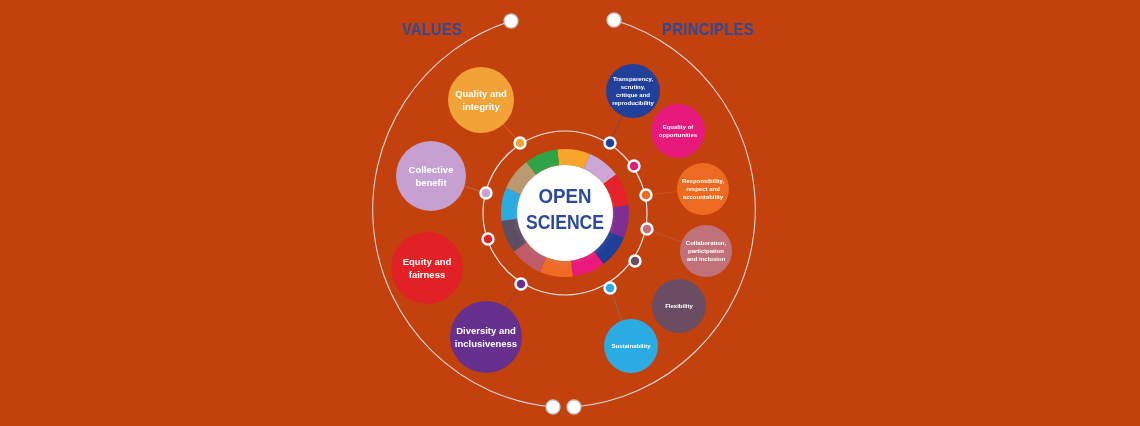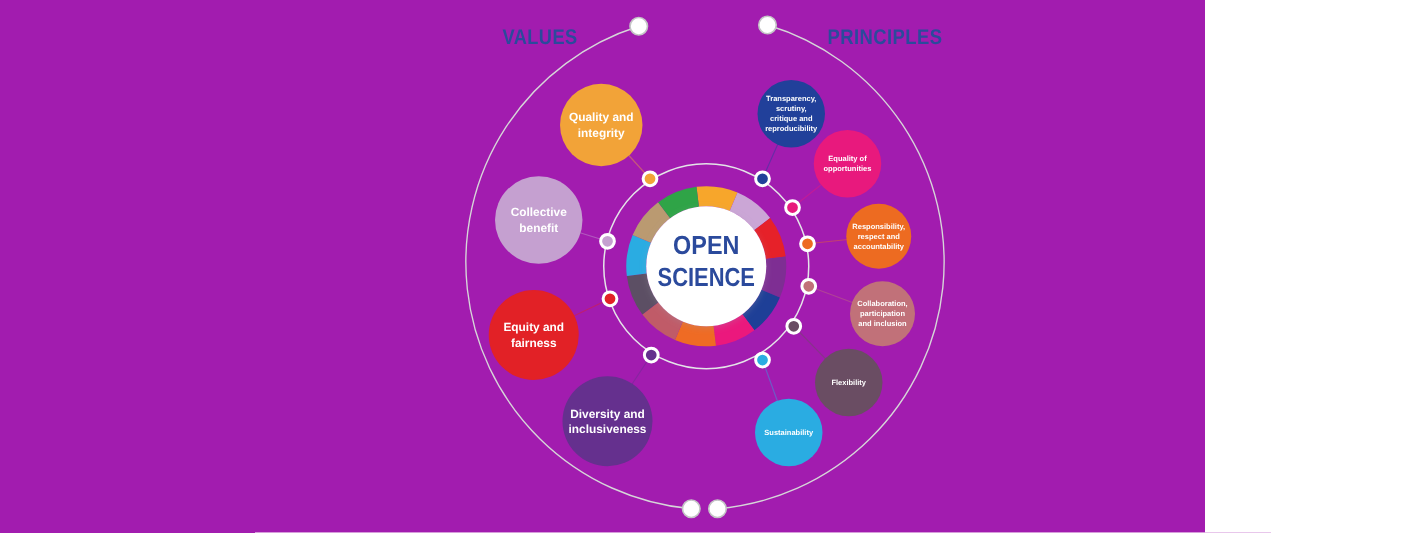--- a/index.html
+++ b/index.html
@@ -1,20 +1,20 @@
 <!DOCTYPE html>
 <html><head>
 <meta charset="utf-8">
 <style>
   html, body { margin: 0; padding: 0; background: #ffffff; }
   .canvas {
     position: relative;
-    width: 964px;
+    width: 1140px;
     height: 426px;
-    background: #a21caf;
+    background: #c2410c;
     overflow: hidden;
     font-family: "Liberation Sans", sans-serif;
   }
   svg text {
     font-family: "Liberation Sans", sans-serif;
     font-weight: 700;
   }
   .hdr { letter-spacing: 0.4px; }
 </style>
 </head>

